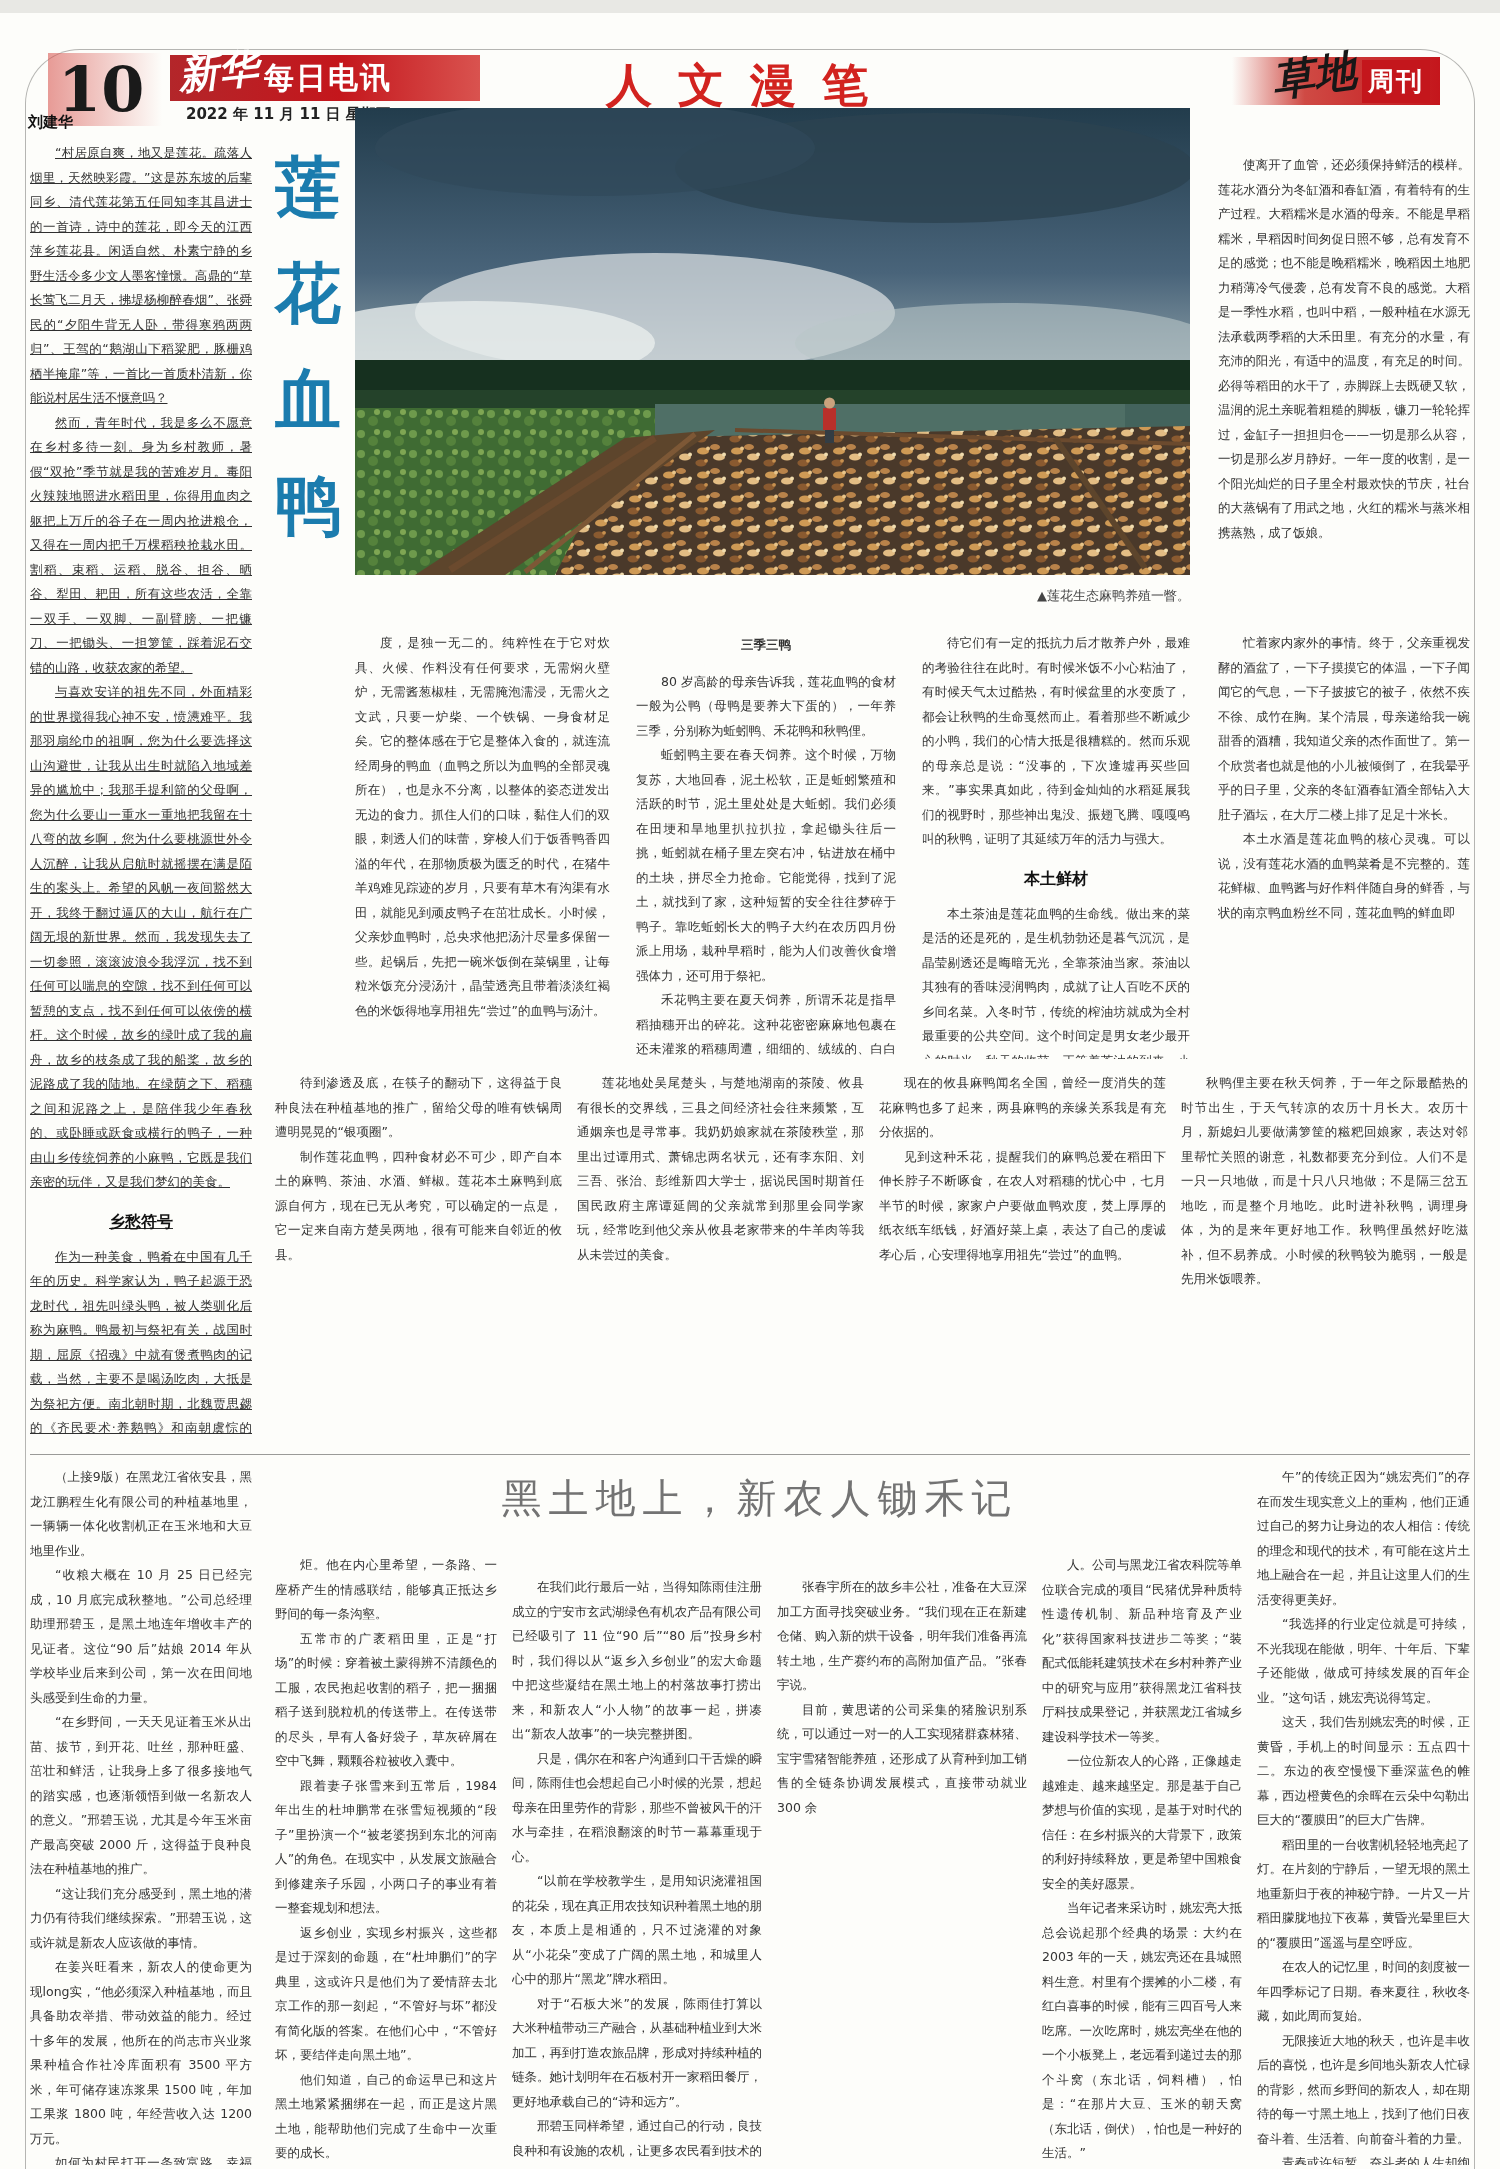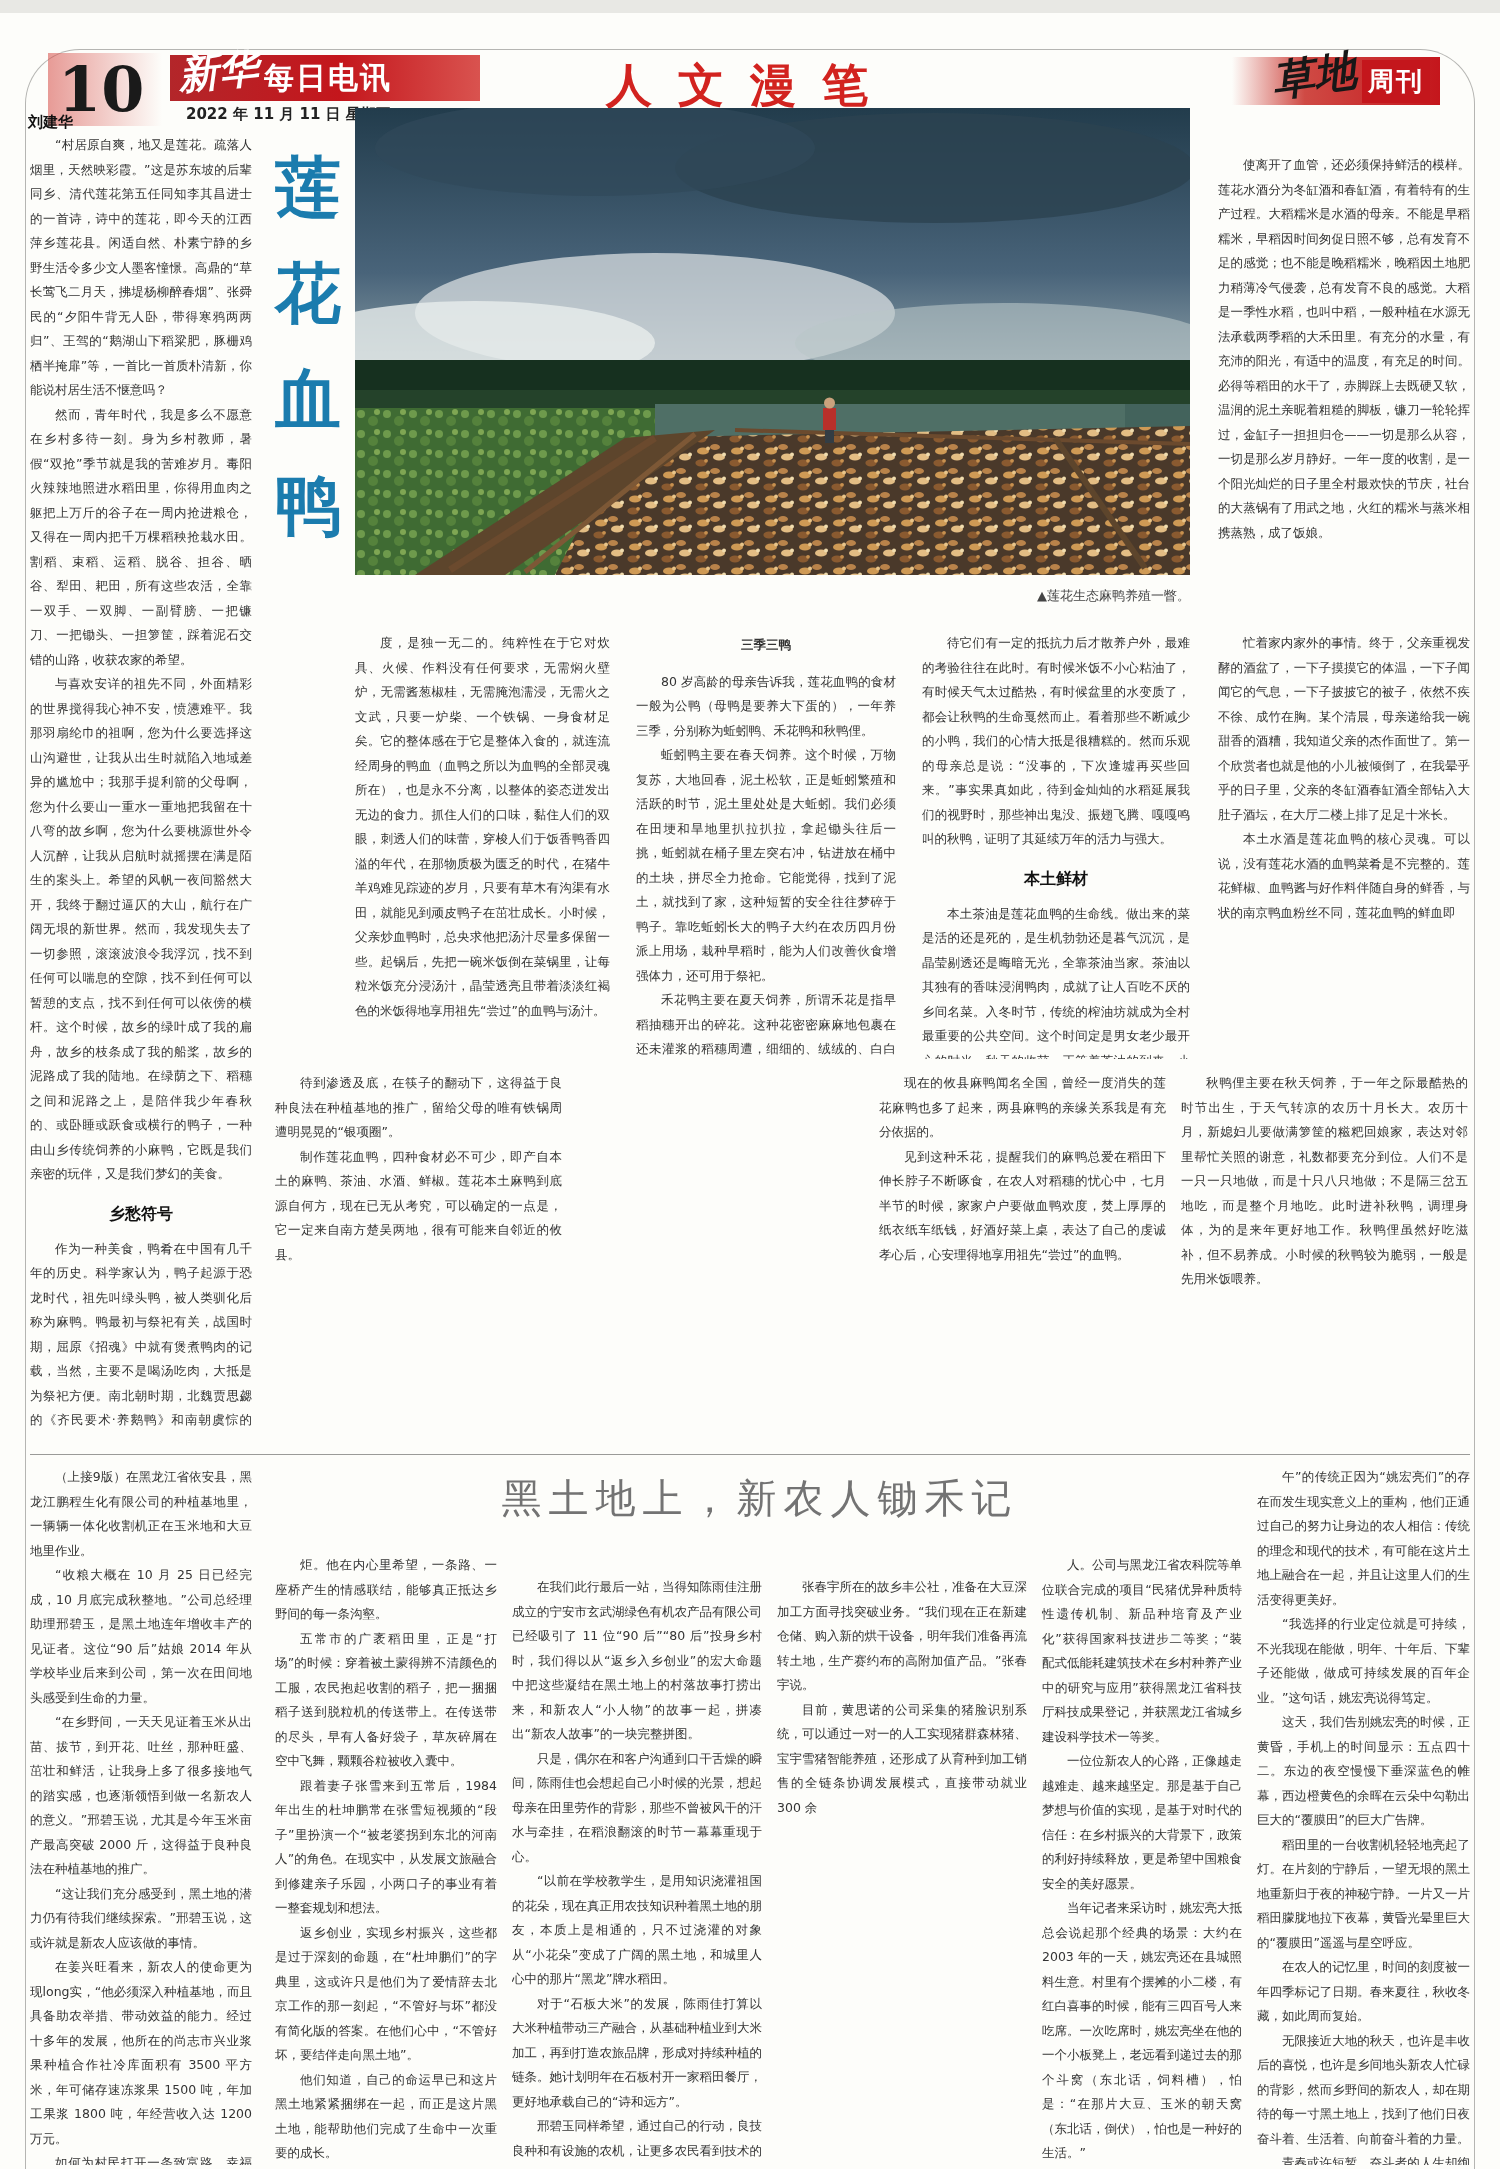--- a/index.html
+++ b/index.html
@@ -119,21 +119,21 @@
       <line x1="340" y1="326" x2="170" y2="464" stroke="#7d5836" stroke-width="5"></line>
       <line x1="380" y1="322" x2="835" y2="336" stroke="#6b4a2e" stroke-width="4"></line>
       <line x1="700" y1="330" x2="790" y2="460" stroke="#5d452c" stroke-width="6"></line>
       <rect x="468" y="300" width="13" height="22" fill="#b8302a"></rect>
       <circle cx="474.5" cy="295" r="5.5" fill="#caa27d"></circle>
       <rect x="470" y="322" width="9" height="13" fill="#333d44"></rect>
     </svg>
   </div>
   <div class="caption">▲莲花生态麻鸭养殖一瞥。</div>
 
-  <div class="tcol" style="left:30px;top:120px;width:222px;height:1305px;">
+  <div class="tcol" style="left:30px;top:128px;width:222px;height:1305px;text-decoration:underline;">
       <p>“村居原自爽，地又是莲花。疏落人烟里，天然映彩霞。”这是苏东坡的后辈同乡、清代莲花第五任同知李其昌进士的一首诗，诗中的莲花，即今天的江西萍乡莲花县。闲适自然、朴素宁静的乡野生活令多少文人墨客憧憬。高鼎的“草长莺飞二月天，拂堤杨柳醉春烟”、张舜民的“夕阳牛背无人卧，带得寒鸦两两归”、王驾的“鹅湖山下稻粱肥，豚栅鸡栖半掩扉”等，一首比一首质朴清新，你能说村居生活不惬意吗？</p>
       <p>然而，青年时代，我是多么不愿意在乡村多待一刻。身为乡村教师，暑假“双抢”季节就是我的苦难岁月。毒阳火辣辣地照进水稻田里，你得用血肉之躯把上万斤的谷子在一周内抢进粮仓，又得在一周内把千万棵稻秧抢栽水田。割稻、束稻、运稻、脱谷、担谷、晒谷、犁田、耙田，所有这些农活，全靠一双手、一双脚、一副臂膀、一把镰刀、一把锄头、一担箩筐，踩着泥石交错的山路，收获农家的希望。</p>
       <p>与喜欢安详的祖先不同，外面精彩的世界搅得我心神不安，愤懑难平。我那羽扇纶巾的祖啊，您为什么要选择这山沟避世，让我从出生时就陷入地域差异的尴尬中；我那手提利箭的父母啊，您为什么要山一重水一重地把我留在十八弯的故乡啊，您为什么要桃源世外令人沉醉，让我从启航时就摇摆在满是陌生的案头上。希望的风帆一夜间豁然大开，我终于翻过逼仄的大山，航行在广阔无垠的新世界。然而，我发现失去了一切参照，滚滚波浪令我浮沉，找不到任何可以喘息的空隙，找不到任何可以暂憩的支点，找不到任何可以依傍的横杆。这个时候，故乡的绿叶成了我的扁舟，故乡的枝条成了我的船桨，故乡的泥路成了我的陆地。在绿荫之下、稻穗之间和泥路之上，是陪伴我少年春秋的、或卧睡或跃食或横行的鸭子，一种由山乡传统饲养的小麻鸭，它既是我们亲密的玩伴，又是我们梦幻的美食。</p>
       <p class="subhead inner-head">乡愁符号</p>
       <p>作为一种美食，鸭肴在中国有几千年的历史。科学家认为，鸭子起源于恐龙时代，祖先叫绿头鸭，被人类驯化后称为麻鸭。鸭最初与祭祀有关，战国时期，屈原《招魂》中就有煲煮鸭肉的记载，当然，主要不是喝汤吃肉，大抵是为祭祀方便。南北朝时期，北魏贾思勰的《齐民要术·养鹅鸭》和南朝虞悰的《食珍录》中记录，当时流行的是“炙鸭”，也就是烤鸭。唐宋时期，烤、炒、煮、酱等技法使我们开始迈向鸭肴文化时代。明清时期，袁枚的《随园食单》风行天下，蒸鸭、鸭脯、挂卤鸭、干蒸鸭、野鸭团和徐鸭等，标志中华鸭肴文化的成形与成熟。</p>
     </div>
 
   <div class="tcol" style="left:1218px;top:140px;width:252px;height:422px;">
       <p>使离开了血管，还必须保持鲜活的模样。莲花水酒分为冬缸酒和春缸酒，有着特有的生产过程。大稻糯米是水酒的母亲。不能是早稻糯米，早稻因时间匆促日照不够，总有发育不足的感觉；也不能是晚稻糯米，晚稻因土地肥力稍薄冷气侵袭，总有发育不良的感觉。大稻是一季性水稻，也叫中稻，一般种植在水源无法承载两季稻的大禾田里。有充分的水量，有充沛的阳光，有适中的温度，有充足的时间。必得等稻田的水干了，赤脚踩上去既硬又软，温润的泥土亲昵着粗糙的脚板，镰刀一轮轮挥过，金缸子一担担归仓——一切是那么从容，一切是那么岁月静好。一年一度的收割，是一个阳光灿烂的日子里全村最欢快的节庆，社台的大蒸锅有了用武之地，火红的糯米与蒸米相携蒸熟，成了饭娘。</p>
     </div>
@@ -155,20 +155,23 @@
       <p>本土茶油是莲花血鸭的生命线。做出来的菜是活的还是死的，是生机勃勃还是暮气沉沉，是晶莹剔透还是晦暗无光，全靠茶油当家。茶油以其独有的香味浸润鸭肉，成就了让人百吃不厌的乡间名菜。入冬时节，传统的榨油坊就成为全村最重要的公共空间。这个时间定是男女老少最开心的时光。秋天的收获，正等着茶油的到来。小孩们踩在水力带动的转盘上玩耍，碾成粉末的茶籽，经过熏蒸、制饼、装榨等程序后，五六个大人甩着丈余长树木做成的撞击锤，在嗨哟嗨哟的吆喝声中，几</p>
     </div>
   <div class="tcol" style="left:1218px;top:618px;width:252px;height:428px;">
       <p>忙着家内家外的事情。终于，父亲重视发酵的酒盆了，一下子摸摸它的体温，一下子闻闻它的气息，一下子披披它的被子，依然不疾不徐、成竹在胸。某个清晨，母亲递给我一碗甜香的酒糟，我知道父亲的杰作面世了。第一个欣赏者也就是他的小儿被倾倒了，在我晕乎乎的日子里，父亲的冬缸酒春缸酒全部钻入大肚子酒坛，在大厅二楼上排了足足十米长。</p>
       <p>本土水酒是莲花血鸭的核心灵魂。可以说，没有莲花水酒的血鸭菜肴是不完整的。莲花鲜椒、血鸭酱与好作料伴随自身的鲜香，与状的南京鸭血粉丝不同，莲花血鸭的鲜血即</p>
     </div>
 
   <div class="tcol" style="left:275px;top:1058px;width:287px;height:372px;">
       <p>待到渗透及底，在筷子的翻动下，这得益于良种良法在种植基地的推广，留给父母的唯有铁锅周遭明晃晃的“银项圈”。</p>
       <p>制作莲花血鸭，四种食材必不可少，即产自本土的麻鸭、茶油、水酒、鲜椒。莲花本土麻鸭到底源自何方，现在已无从考究，可以确定的一点是，它一定来自南方楚吴两地，很有可能来自邻近的攸县。</p>
+    </div>
+  <div class="tcol" style="left:577px;top:1058px;width:287px;height:372px;">
+      <p>莲花地处吴尾楚头，与楚地湖南的茶陵、攸县有很长的交界线，三县之间经济社会往来频繁，互通姻亲也是寻常事。我奶奶娘家就在茶陵秩堂，那里出过谭用式、萧锦忠两名状元，还有李东阳、刘三吾、张治、彭维新四大学士，据说民国时期首任国民政府主席谭延闿的父亲就常到那里会同学家玩，经常吃到他父亲从攸县老家带来的牛羊肉等我从未尝过的美食。</p>
     </div>
   <div class="tcol" style="left:879px;top:1058px;width:287px;height:372px;">
       <p>现在的攸县麻鸭闻名全国，曾经一度消失的莲花麻鸭也多了起来，两县麻鸭的亲缘关系我是有充分依据的。</p>
       <p>见到这种禾花，提醒我们的麻鸭总爱在稻田下伸长脖子不断啄食，在农人对稻穗的忧心中，七月半节的时候，家家户户要做血鸭欢度，焚上厚厚的纸衣纸车纸钱，好酒好菜上桌，表达了自己的虔诚孝心后，心安理得地享用祖先“尝过”的血鸭。</p>
     </div>
   <div class="tcol" style="left:1181px;top:1058px;width:287px;height:372px;">
       <p>秋鸭俚主要在秋天饲养，于一年之际最酷热的时节出生，于天气转凉的农历十月长大。农历十月，新媳妇儿要做满箩筐的糍粑回娘家，表达对邻里帮忙关照的谢意，礼数都要充分到位。人们不是一只一只地做，而是十只八只地做；不是隔三岔五地吃，而是整个月地吃。此时进补秋鸭，调理身体，为的是来年更好地工作。秋鸭俚虽然好吃滋补，但不易养成。小时候的秋鸭较为脆弱，一般是先用米饭喂养。</p>
     </div>
 
   <div class="divider"></div>

